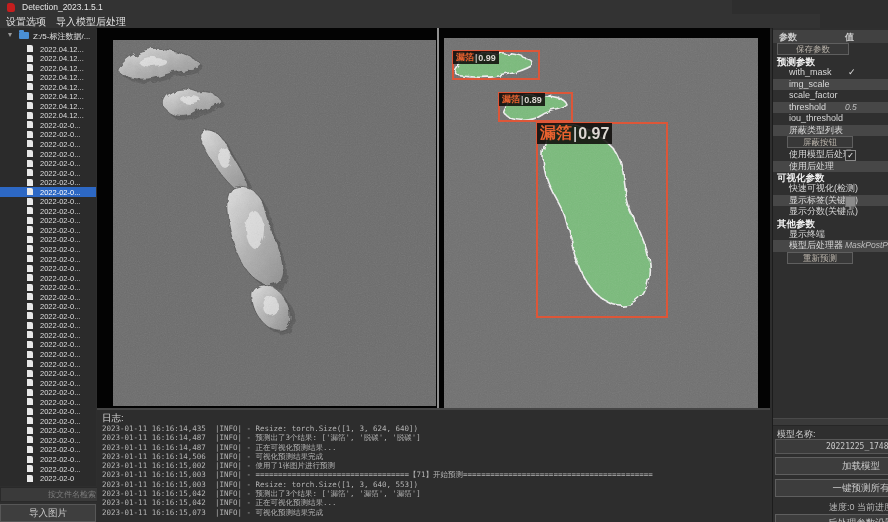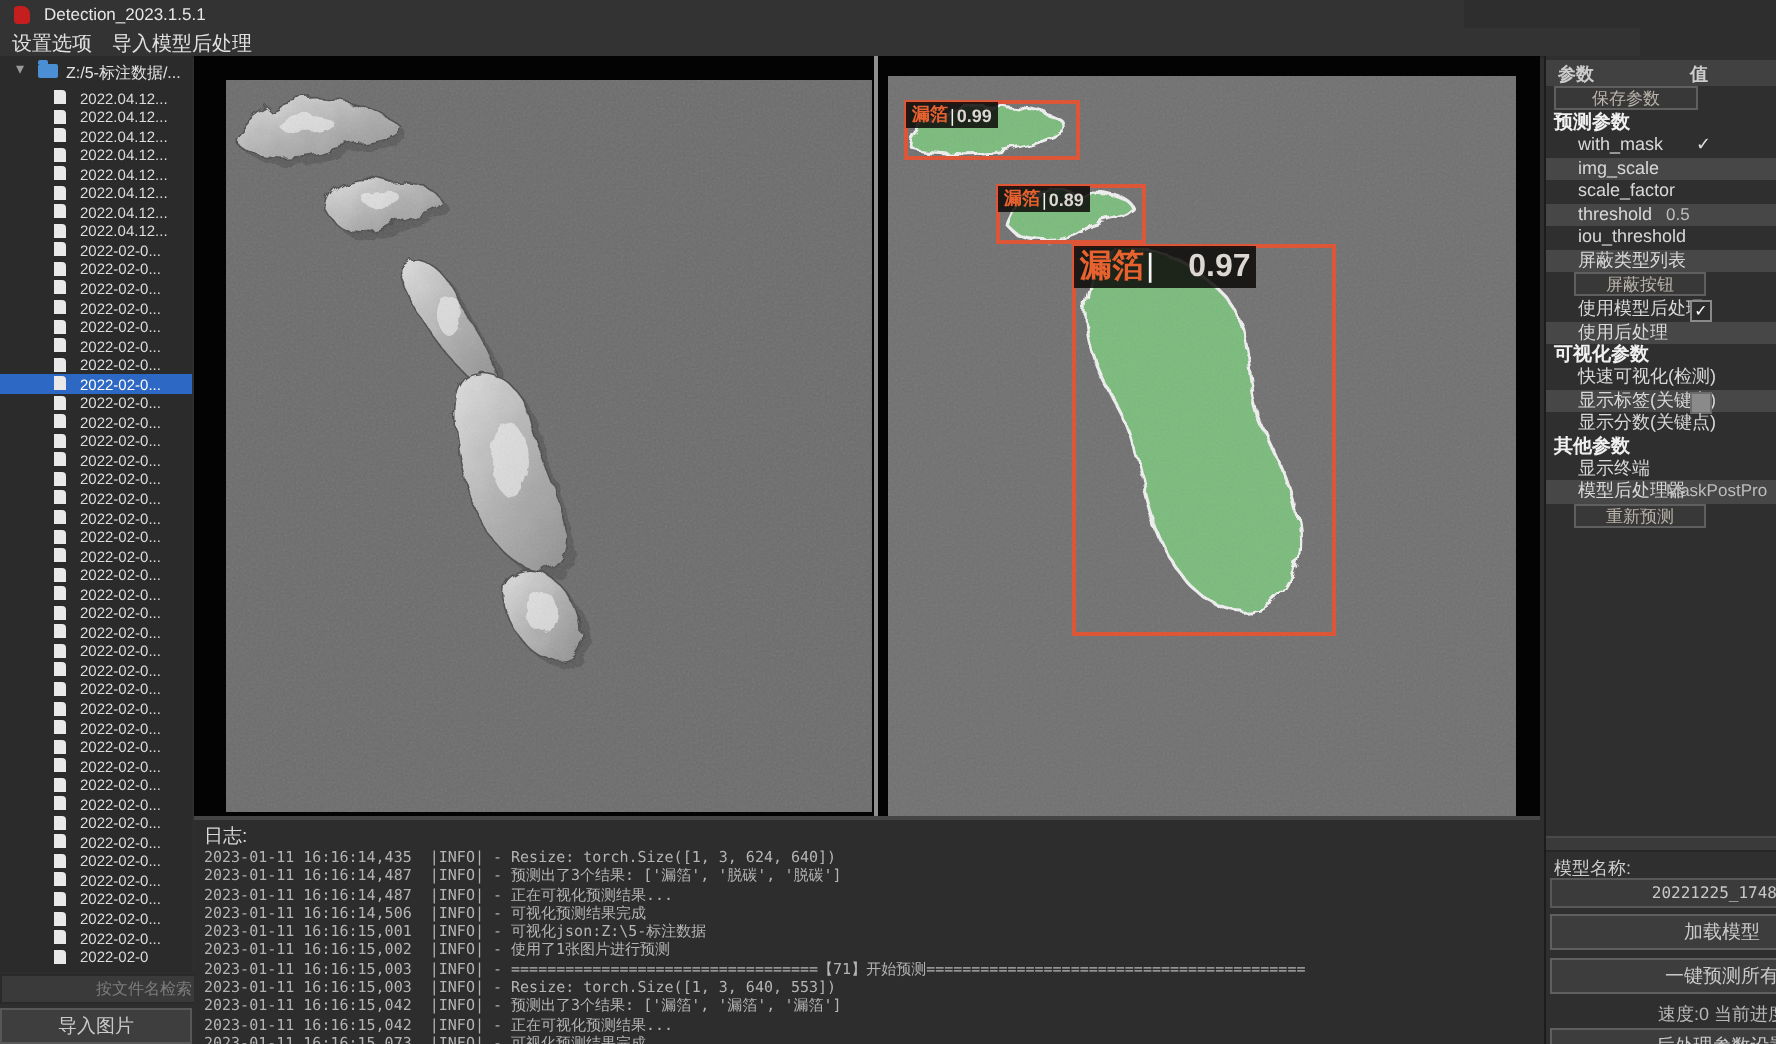--- a/index.html
+++ b/index.html
@@ -54,21 +54,21 @@
   
   #right-panel{position:absolute;left:772px;top:28px;width:176px;height:494px;background:#2f2f2f;border-left:1px solid #1c1c1c;}
   #param-header{position:absolute;left:0;top:2px;width:176px;height:13px;background:#414141;}
   #param-header span{position:absolute;top:1px;font-size:9px;font-weight:bold;color:#cccccc;}
   #param-header .h-param{left:6px;} #param-header .h-value{left:72px;}
   #param-rows{position:absolute;left:0;top:15px;width:176px;}
   .param-section{height:11px;font-size:9.5px;font-weight:bold;color:#f0f0f0;padding-left:4px;line-height:11px;}
   .param-row{position:relative;height:11.5px;font-size:9px;color:#d8d8d8;line-height:11.5px;}
   .param-row .p-label{position:absolute;left:16px;top:0;}
   .param-row.alt{background:#474747;}
-  .param-row .p-value{position:absolute;left:60px;top:0;color:#bdbdbd;font-size:8.5px;white-space:nowrap;}
+  .param-row .p-value{position:absolute;left:72px;top:0;color:#bdbdbd;font-size:8.5px;white-space:nowrap;font-style:italic;}
   .param-row .p-check{position:absolute;left:75px;top:0;color:#e0e0e0;font-size:9px;}
   .p-checkbox{position:absolute;left:72px;top:1px;width:9px;height:9px;background:#2c2c2c;border:1px solid #8a8a8a;color:#fff;font-size:8px;line-height:9px;text-align:center;}
   .p-checkbox.empty{background:#8a8a8a;border:1px solid #6a6a6a;}
   .param-btnrow{position:relative;height:13px;}
   .p-btn{position:absolute;top:0;height:12px;background:#383838;border:1px solid #5f5f5f;color:#b9b3aa;font-size:8.5px;line-height:10px;padding:0;font-family:"Liberation Sans",sans-serif;}
   .p-btn.first{left:4px;width:72px;}
   .p-btn.indent{left:14px;width:66px;}
 
   
   #model-splitter{position:absolute;left:0;top:390px;width:176px;height:6px;background:#3a3a3a;border-top:1px solid #4a4a4a;border-bottom:1px solid #262626;}
@@ -363,35 +363,34 @@
             <div class="det-label" style="font-size: 9px;">
               <span class="cls" style="color: rgb(232, 98, 47);">漏箔</span>
               <span class="sep">|</span>
               <span class="score" style="color: rgb(220, 215, 210);">0.89</span>
             </div>
           </div>
           <div class="det-box" style="left: 92px; top: 84px; width: 132px; height: 196px; border-color: rgb(221, 86, 56);">
             <div class="det-label" style="font-size: 16px;">
               <span class="cls" style="color: rgb(232, 98, 47);">漏箔</span>
               <span class="sep">|</span>
-              <span class="score" style="color: rgb(220, 215, 210); margin-left: 16px;">0.97</span>
+              <span class="score" style="color: rgb(220, 215, 210);">0.97</span>
             </div>
           </div>
         </div>
     </div>
   </div>
 
   <div id="log-area">
     <div id="log-title">日志:</div>
     <div id="log-lines">
         <div class="log-line">2023-01-11 16:16:14,435  |INFO| - Resize: torch.Size([1, 3, 624, 640])</div>
         <div class="log-line">2023-01-11 16:16:14,487  |INFO| - 预测出了3个结果: ['漏箔', '脱碳', '脱碳']</div>
         <div class="log-line">2023-01-11 16:16:14,487  |INFO| - 正在可视化预测结果...</div>
         <div class="log-line">2023-01-11 16:16:14,506  |INFO| - 可视化预测结果完成</div>
-        <div class="log-line">2023-01-11 16:16:15,001  |INFO| - 可视化json:Z:\5-标注数据</div>
         <div class="log-line">2023-01-11 16:16:15,002  |INFO| - 使用了1张图片进行预测</div>
         <div class="log-line">2023-01-11 16:16:15,003  |INFO| - ==================================【71】开始预测==========================================</div>
         <div class="log-line">2023-01-11 16:16:15,003  |INFO| - Resize: torch.Size([1, 3, 640, 553])</div>
         <div class="log-line">2023-01-11 16:16:15,042  |INFO| - 预测出了3个结果: ['漏箔', '漏箔', '漏箔']</div>
         <div class="log-line">2023-01-11 16:16:15,042  |INFO| - 正在可视化预测结果...</div>
         <div class="log-line">2023-01-11 16:16:15,073  |INFO| - 可视化预测结果完成</div>
       </div>
   </div>
 
   <div id="right-panel">

